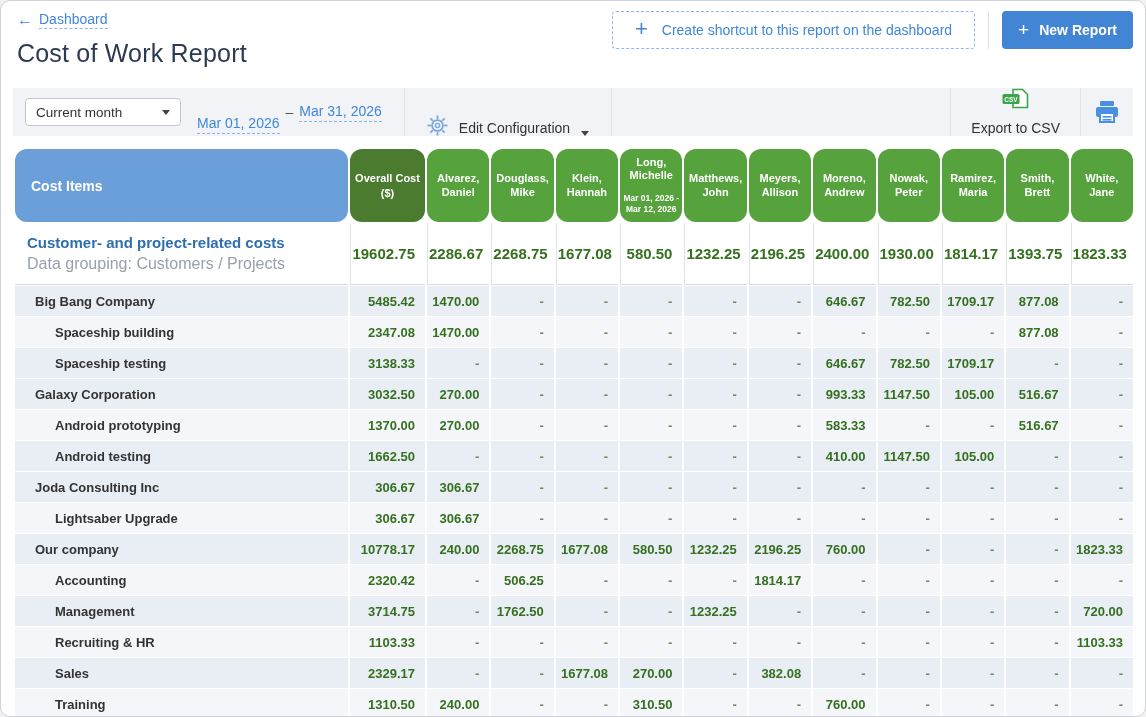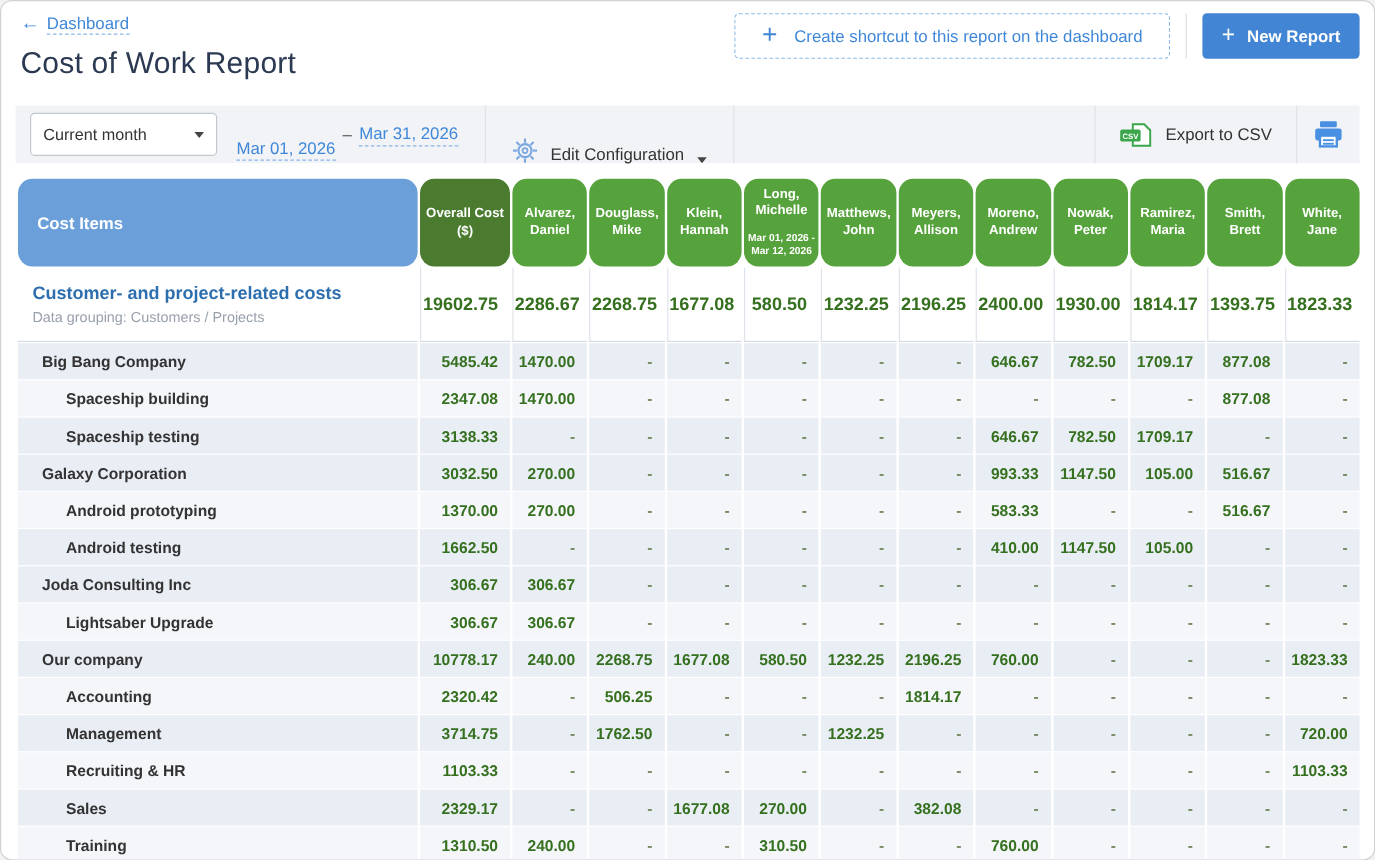--- a/index.html
+++ b/index.html
@@ -14,46 +14,46 @@
   .top-right{display:flex;align-items:center;margin-top:2px;}
   .shortcut{display:flex;align-items:center;gap:14px;height:38px;padding:0 22px;background:#fff;
             border:1px dashed #8ab9ea;border-radius:4px;color:var(--link-blue,#3f87d9);font-size:14px;cursor:pointer;font-family:inherit;}
   .shortcut .plus{font-size:22px;font-weight:400;color:#4285d4;line-height:1;margin-top:-2px;}
   .vdiv{width:1px;height:38px;background:#dcdfe4;margin:0 13px;}
   .new-report{display:flex;align-items:center;gap:10px;height:38px;padding:0 16px;background:var(--accent-blue,#4285d4);
             border:none;border-radius:4px;color:#fff;font-size:14px;font-weight:600;cursor:pointer;font-family:inherit;}
   .new-report .plus{font-size:19px;font-weight:400;line-height:1;margin-top:-2px;}
   
   .toolbar{display:flex;align-items:center;height:48px;margin:0 12px;background:#f1f3f6;}
-  .select{display:flex;align-items:center;justify-content:space-between;width:156px;height:36px;margin-left:12px;
+  .select{display:flex;align-items:center;justify-content:space-between;width:156px;height:28px;margin-left:12px;
           background:#fff;border:1px solid #c2c7ce;border-radius:4px;padding:0 10px;font-size:13.5px;color:#333;cursor:pointer;box-sizing:border-box;}
   .caret{width:0;height:0;border-left:4px solid transparent;border-right:4px solid transparent;border-top:5px solid #444;}
   .datelink{color:var(--link-blue,#3f87d9);font-size:14px;border-bottom:1px dashed #8ab5e8;padding-bottom:2px;cursor:pointer;}
   .date-from{margin-left:16px;margin-top:24px;}
   .datesep{color:#555;font-size:14px;margin:0 6px;}
   .tdiv{width:1px;height:48px;background:#e0e3e8;}
   .d1{margin-left:22px;}
   .editcfg{display:flex;align-items:flex-end;gap:11px;height:48px;padding:0 22px;background:transparent;border:none;
            font-size:14px;color:#333;cursor:pointer;font-family:inherit;}
   .spacer{flex:1;}
   .exportcsv{display:flex;align-items:center;gap:11px;height:48px;padding:0 20px;background:transparent;border:none;
-           font-size:14px;color:#333;cursor:pointer;font-family:inherit;}
+           font-size:14px;color:#333;cursor:pointer;font-family:inherit;flex-direction:column;}
   .printbtn{display:flex;align-items:center;justify-content:center;height:48px;width:52px;background:transparent;border:none;cursor:pointer;}
   
   table{width:1122px;margin:12px 12px 0 12px;border-collapse:separate;border-spacing:2px 1px;table-layout:fixed;background:#fff;}
   th{vertical-align:middle;color:#fff;font-weight:bold;border-radius:12px;}
   .th-items{background:var(--header-blue,#6b9fd9);text-align:left;padding-left:16px;font-size:14px;height:71px;}
   .th-overall{background:var(--header-green-dark,#4b7b2f);font-size:11px;line-height:1.3;padding:0 4px;}
   .th-person{background:var(--header-green,#56a23c);font-size:11px;line-height:1.25;padding:0 3px;text-align:center;}
   .th-note{font-size:8.5px;font-weight:bold;margin-top:10px;line-height:1.3;}
   td{box-sizing:border-box;}
   .summary td{background:#fff;height:62px;border-bottom:1px solid #d3d9e2;}
   .sum-label{padding-left:12px;vertical-align:middle;}
   .sum-title{font-size:15px;font-weight:bold;color:#2d6fae;}
-  .sum-sub{font-size:12px;color:#98a0ac;margin-top:4px;}
+  .sum-sub{font-size:16px;color:#98a0ac;margin-top:4px;}
   .sum-num{border-left:1px solid #dfe3ea;font-size:15px !important;color:#2f7021;}
   .num{text-align:right;padding-right:10px;font-size:13px;font-weight:bold;color:var(--value-green,#35701f);}
   tbody tr.r td{height:30px;}
   tr.dark td{background:var(--row-dark,#e9edf4);}
   tr.light td{background:var(--row-light,#f4f6fa);}
   .label{text-align:left;font-weight:bold;font-size:13px;color:#333;padding-left:20px;vertical-align:middle;}
   .l1{padding-left:40px;}
   td.dashv{color:#74885f;font-weight:bold;}
 </style>
 </head>

